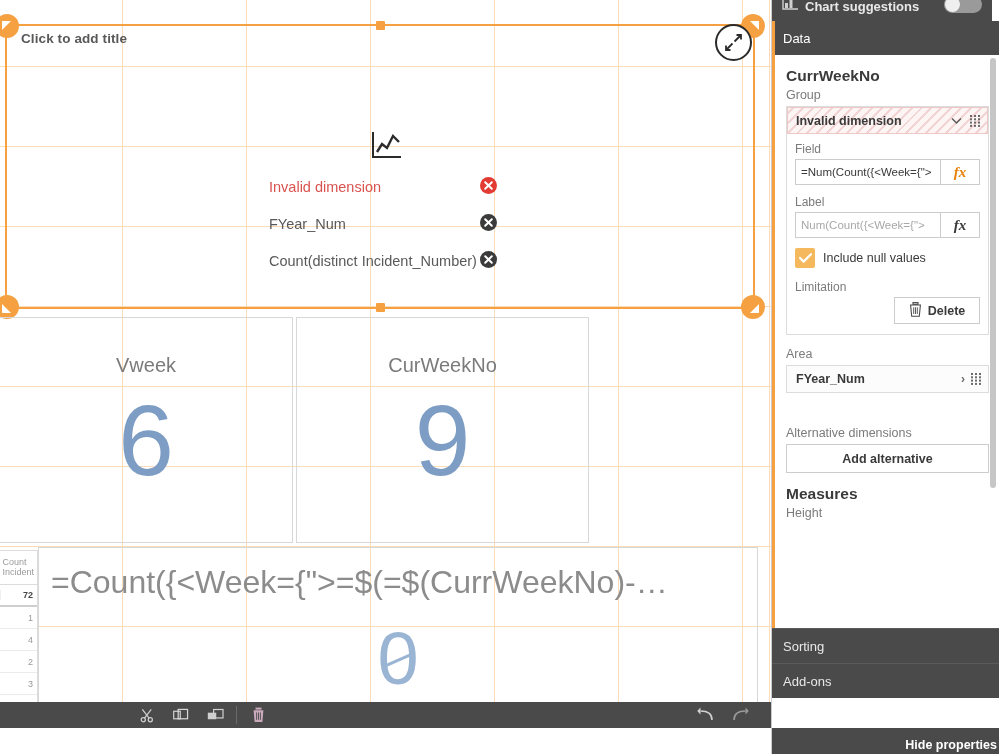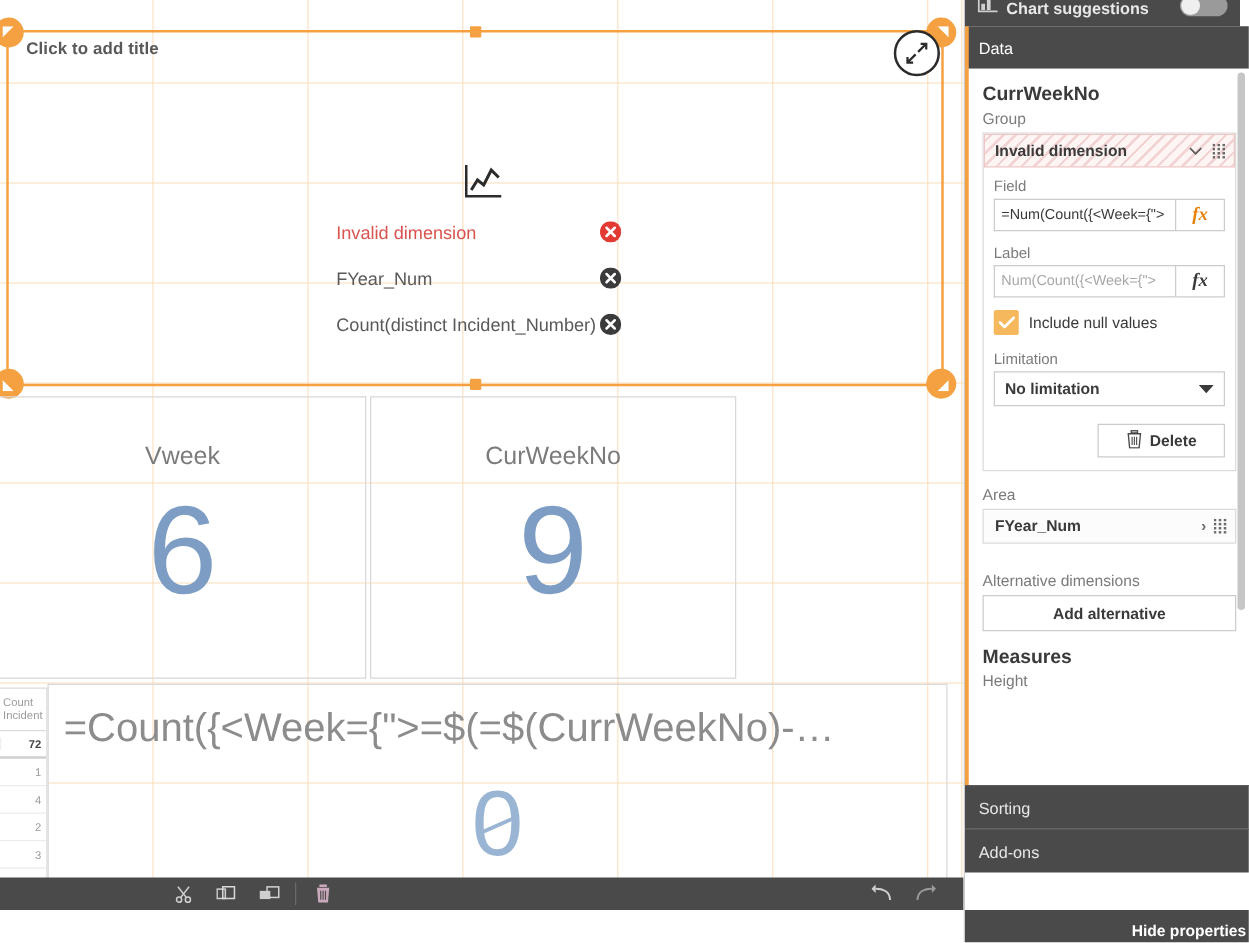--- a/index.html
+++ b/index.html
@@ -265,21 +265,21 @@
   .chk-label { font-size: 12.5px; color: #3a3a3a; }
 
   .select-row {
     height: 28px; border: 1px solid #cccccc; background: #fff;
     display: flex; align-items: center; padding: 0 8px;
     font-size: 12.5px; font-weight: bold; color: #3a3a3a; margin-bottom: 14px;
   }
   .select-row .sv { flex: 1; }
 
   .delete-btn {
-    margin-left: auto; width: 102px; height: 27px;
+    margin-left: auto; width: 86px; height: 27px;
     border: 1px solid #cccccc; background: #fff;
     display: flex; align-items: center; justify-content: center; gap: 6px;
     font-size: 12.5px; font-weight: bold; color: #3a3a3a;
   }
   .delete-row { display: flex; }
 
   .pill {
     height: 28px; border: 1px solid #dcdcdc; background: #fcfcfc;
     display: flex; align-items: center; padding: 0 6px 0 9px;
     font-size: 12.5px; font-weight: bold; color: #3a3a3a; margin-bottom: 6px;
@@ -561,28 +561,20 @@
           <div class="chk-row">
             <span class="chk-box">
               <svg width="13" height="10" viewBox="0 0 13 10">
                 <path d="M1 5 L4.6 8.6 L12 1.2" fill="none" stroke="#ffffff" stroke-width="2.2" stroke-linecap="round" stroke-linejoin="round"></path>
               </svg>
             </span>
             <span class="chk-label">Include null values</span>
           </div>
 
           <div class="fld-label">Limitation</div>
-          <div class="select-row">
-            <span class="sv">No limitation</span>
-            <span>
-              <svg width="12" height="8" viewBox="0 0 12 8">
-                  <polygon points="0,1 12,1 6,7.5" fill="#3a3a3a"></polygon>
-                </svg>
-            </span>
-          </div>
 
           <div class="delete-row">
             <span class="delete-btn">
               <span>
                 <svg width="13" height="15" viewBox="0 0 13 15">
                   <rect x="4" y="0.6" width="5" height="1.7" fill="none" stroke="#4a4a4a" stroke-width="1.1"></rect>
                   <path d="M1.6 3 H11.4 L10.3 14.3 H2.7 Z" fill="none" stroke="#4a4a4a" stroke-width="1.1"></path>
                   <path d="M4.7 5.3 V12 M6.5 5.3 V12 M8.3 5.3 V12" stroke="#4a4a4a" stroke-width="0.9"></path>
                 </svg>
               </span>
@@ -609,21 +601,21 @@
                 <rect x="4" y="6.6" width="2" height="2"></rect>
                 <rect x="8" y="6.6" width="2" height="2"></rect>
               <rect x="0" y="9.9" width="2" height="2"></rect>
                 <rect x="4" y="9.9" width="2" height="2"></rect>
                 <rect x="8" y="9.9" width="2" height="2"></rect>
             </g>
           </svg>
         </span>
       </div>
 
-      <div class="sub-label" style="margin-top:23px;">Alternative dimensions</div>
+      <div class="sub-label" style="margin-top:33px;">Alternative dimensions</div>
       <div class="wide-btn">Add alternative</div>
 
       <div class="sec-title" style="">Measures</div>
       <div class="sub-label">Height</div>
     </div>
 
     <div id="props-scroll-track"></div>
     <div id="props-scroll-thumb"></div>
 
     <div class="acc-item" id="acc-sorting">

